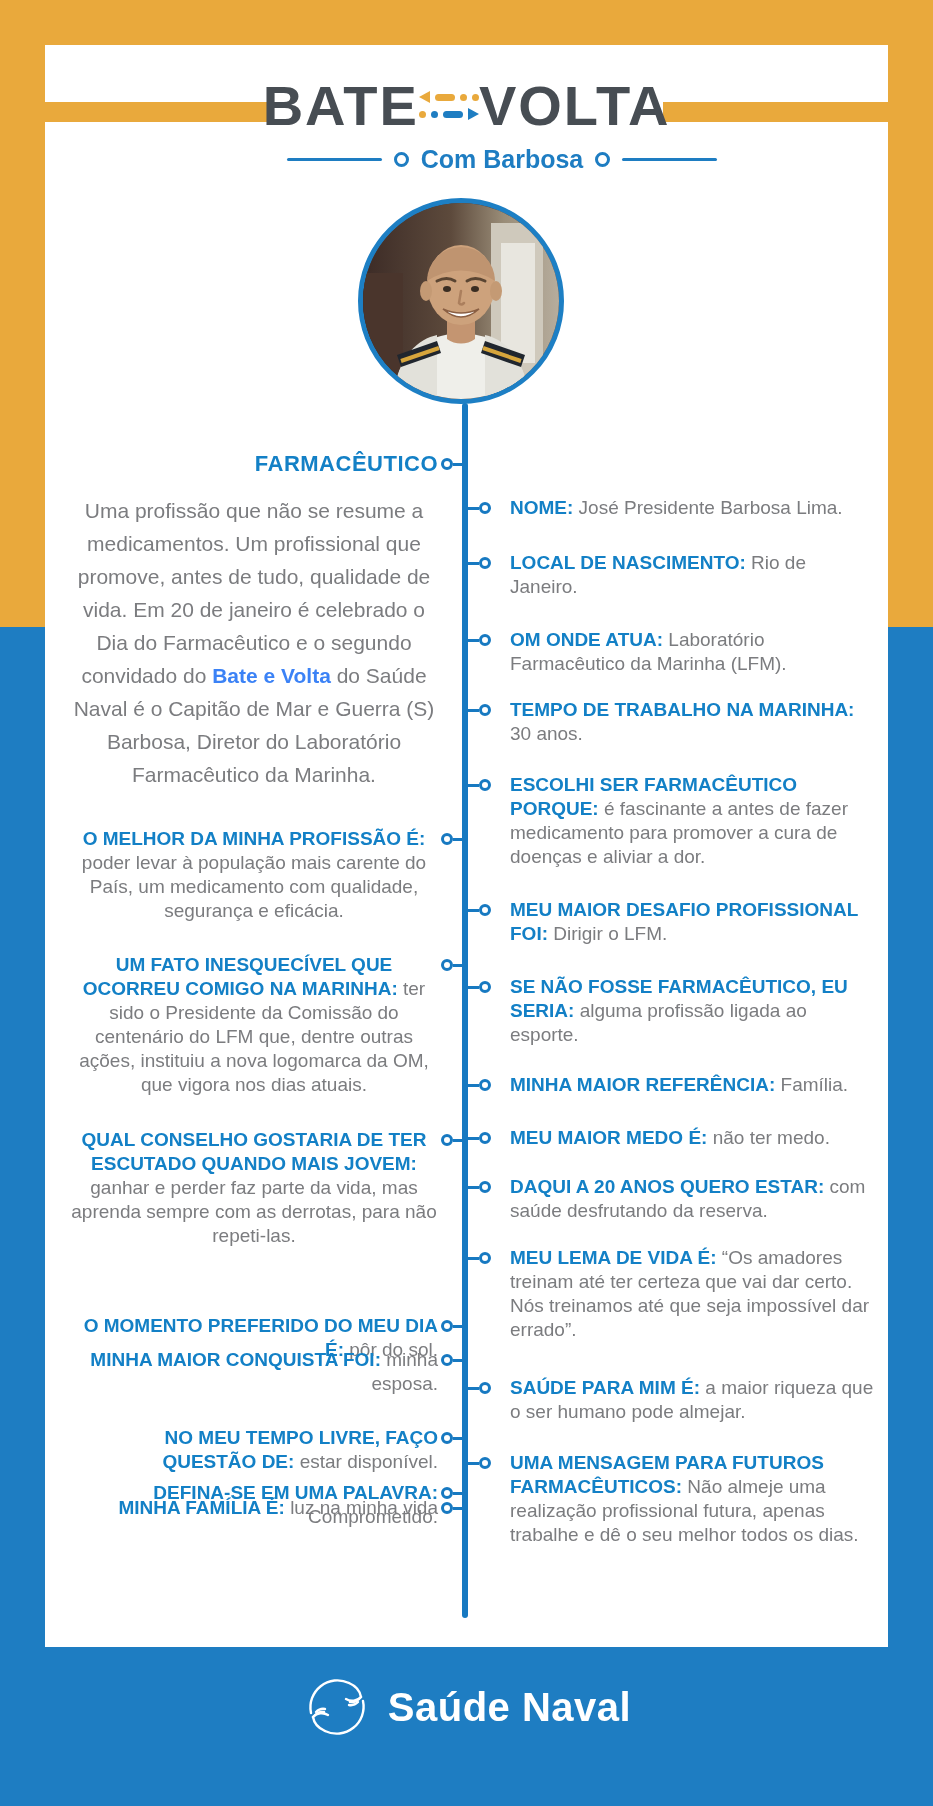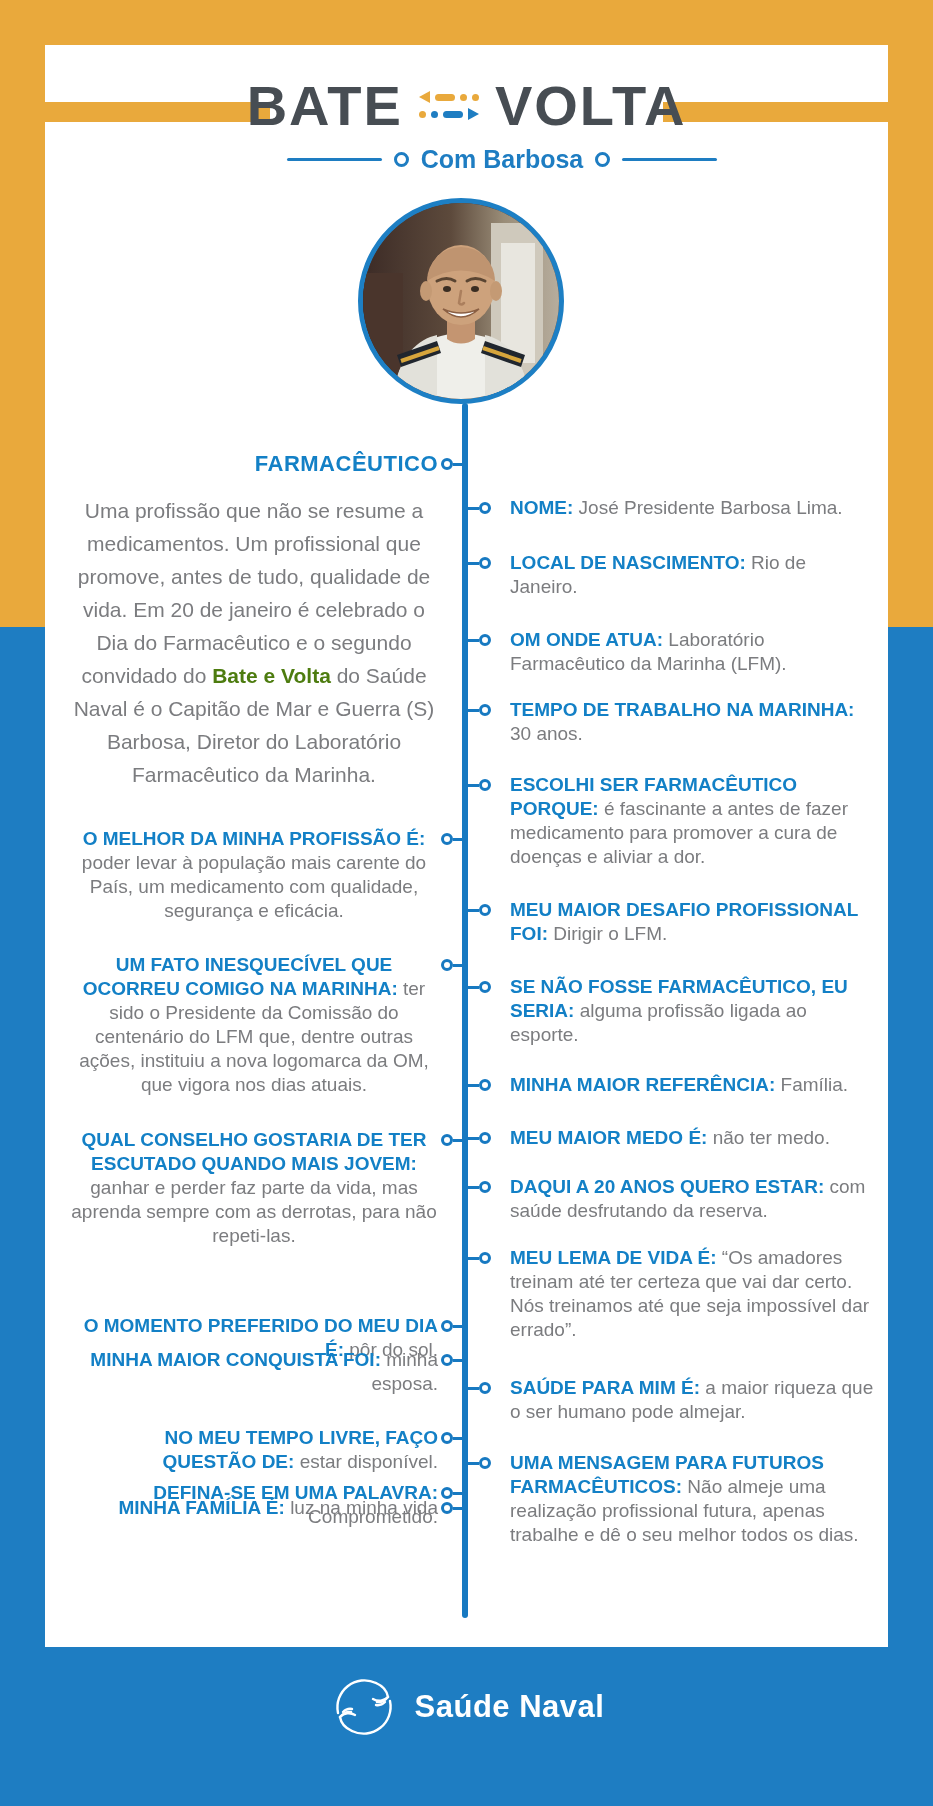--- a/index.html
+++ b/index.html
@@ -9,21 +9,21 @@
   }
   .bg-top{position:absolute;left:0;top:0;width:933px;height:627px;background:#E9A93C;}
   .bg-bottom{position:absolute;left:0;top:627px;width:933px;height:1179px;background:#1E7DC2;}
 
   .card{position:absolute;left:45px;top:45px;width:843px;height:1602px;background:#ffffff;}
 
   
   .side-bar{position:absolute;top:57px;width:225px;height:20px;background:#E9A93C;}
   .side-bar.left{left:0;}
   .side-bar.right{right:0;}
-  .title-row{position:absolute;left:0;top:28px;width:843px;display:flex;justify-content:center;align-items:center;gap:16px;}
+  .title-row{position:absolute;left:0;top:28px;width:843px;display:flex;justify-content:center;align-items:center;gap:0;}
   .title-word{font-size:56px;font-weight:bold;letter-spacing:2px;color:#474D53;}
   .swap-icon{display:flex;flex-direction:column;gap:6px;align-items:center;}
   .swap-row{display:flex;align-items:center;gap:5px;height:11px;}
   .tri-left{width:0;height:0;border-top:6px solid transparent;border-bottom:6px solid transparent;border-right:11px solid #E9A93C;}
   .tri-right{width:0;height:0;border-top:6px solid transparent;border-bottom:6px solid transparent;border-left:11px solid #1E7DC2;}
   .shaft{width:20px;height:7px;border-radius:4px;}
   .shaft.y{background:#E9A93C;}
   .shaft.b{background:#1E7DC2;}
   .mdot{width:7px;height:7px;border-radius:50%;}
   .mdot.y{background:#E9A93C;}
@@ -43,34 +43,34 @@
   .tline{position:absolute;left:417px;top:358px;width:6px;height:1215px;background:#1779C1;border-radius:3px;}
 
   
   .litem{position:absolute;left:25px;width:368px;font-size:19px;line-height:24px;color:#7B7C7F;}
   .ritem{position:absolute;left:465px;width:368px;font-size:19px;line-height:24px;color:#7B7C7F;}
   .ac{text-align:center;}
   .ar{text-align:right;}
   .q{color:#1380C6;font-weight:bold;}
   .a{color:#7B7C7F;}
   .intro{font-size:21px;line-height:33px;color:#7B7C7F;}
-  .intro b{color:#4d7c0f;}
+  .intro b{color:#3b82f6;}
   .sec-head{font-size:22px;letter-spacing:0.5px;line-height:24px;}
 
   
   .node-dot{position:absolute;width:12px;height:12px;border-radius:50%;border:3px solid #1779C1;background:#fff;box-sizing:border-box;top:6px;}
   .node-stub{position:absolute;height:3px;background:#1779C1;top:10.5px;}
   .litem .node-dot{right:-15px;}
   .litem .node-stub{right:-24px;width:9px;}
   .ritem .node-dot{left:-31px;}
   .ritem .node-stub{left:-42px;width:11px;}
 
   
   .footer{position:absolute;left:0;top:1672px;width:933px;display:flex;justify-content:center;align-items:center;gap:16px;}
-  .brand-text{color:#ffffff;font-size:31px;font-weight:bold;letter-spacing:0.5px;}
+  .brand-text{color:#ffffff;font-size:40px;font-weight:bold;letter-spacing:0.5px;}
 </style>
 </head>
 <body>
 
 <div class="bg-top"></div>
 <div class="bg-bottom"></div>
 
 <div class="card">
 
   <div class="side-bar left"></div>

